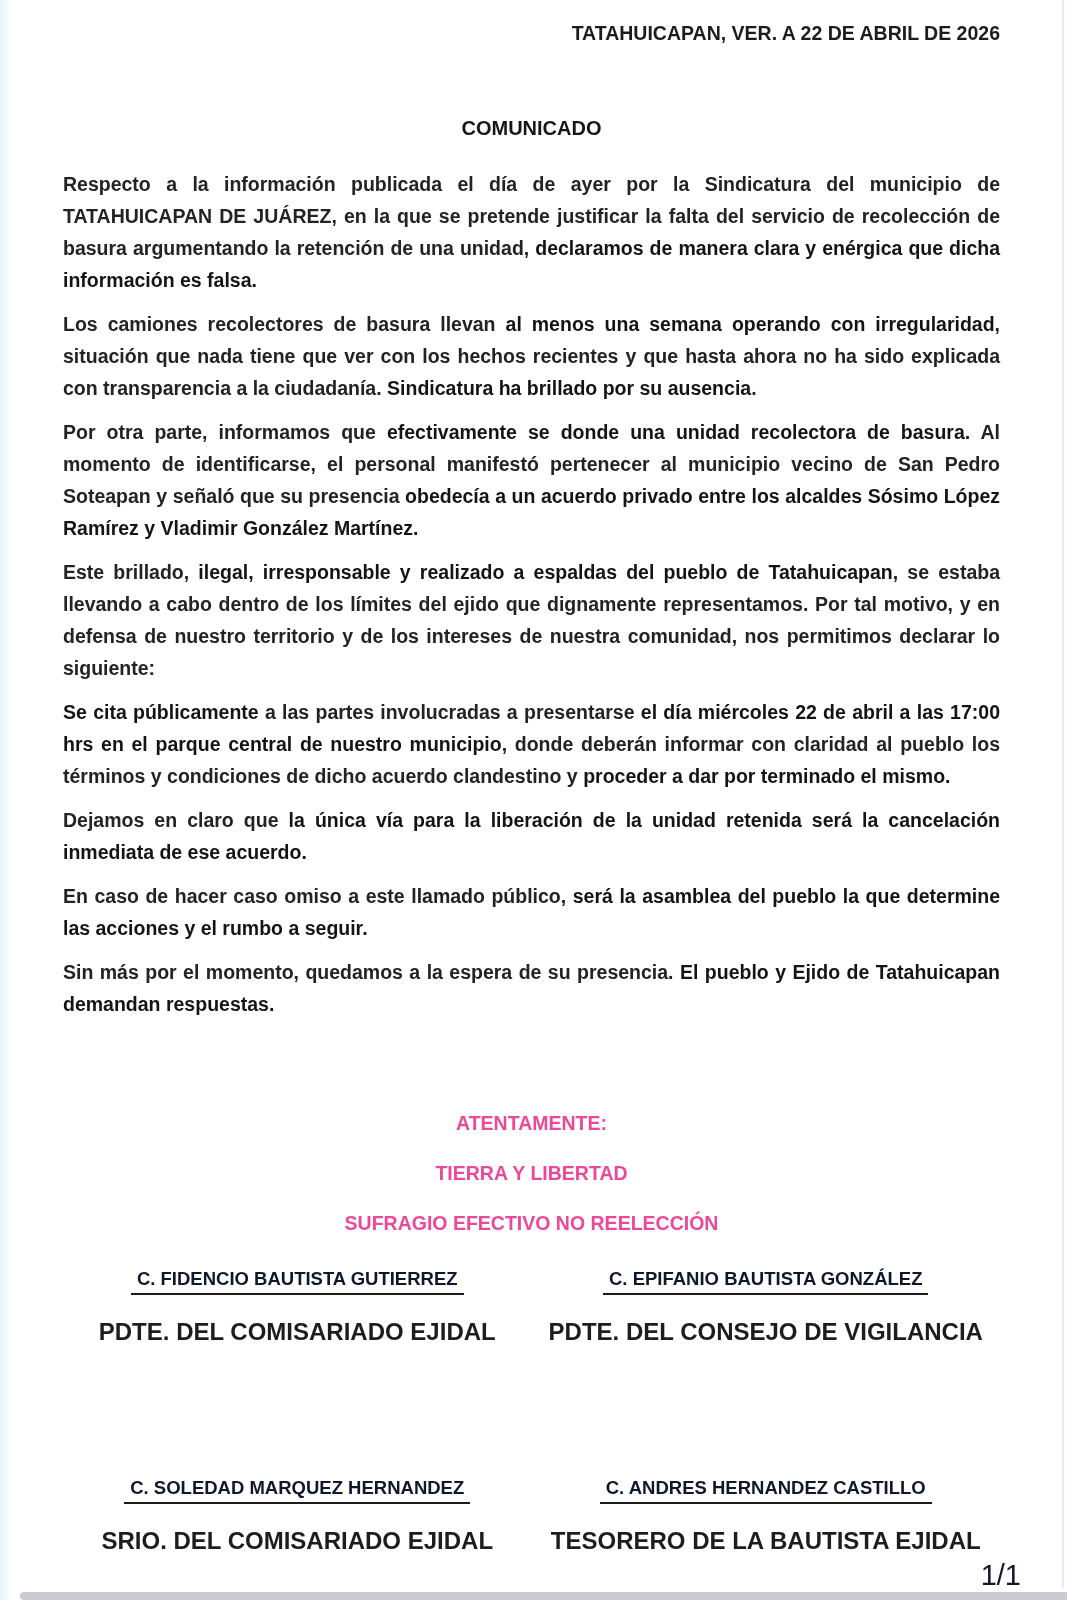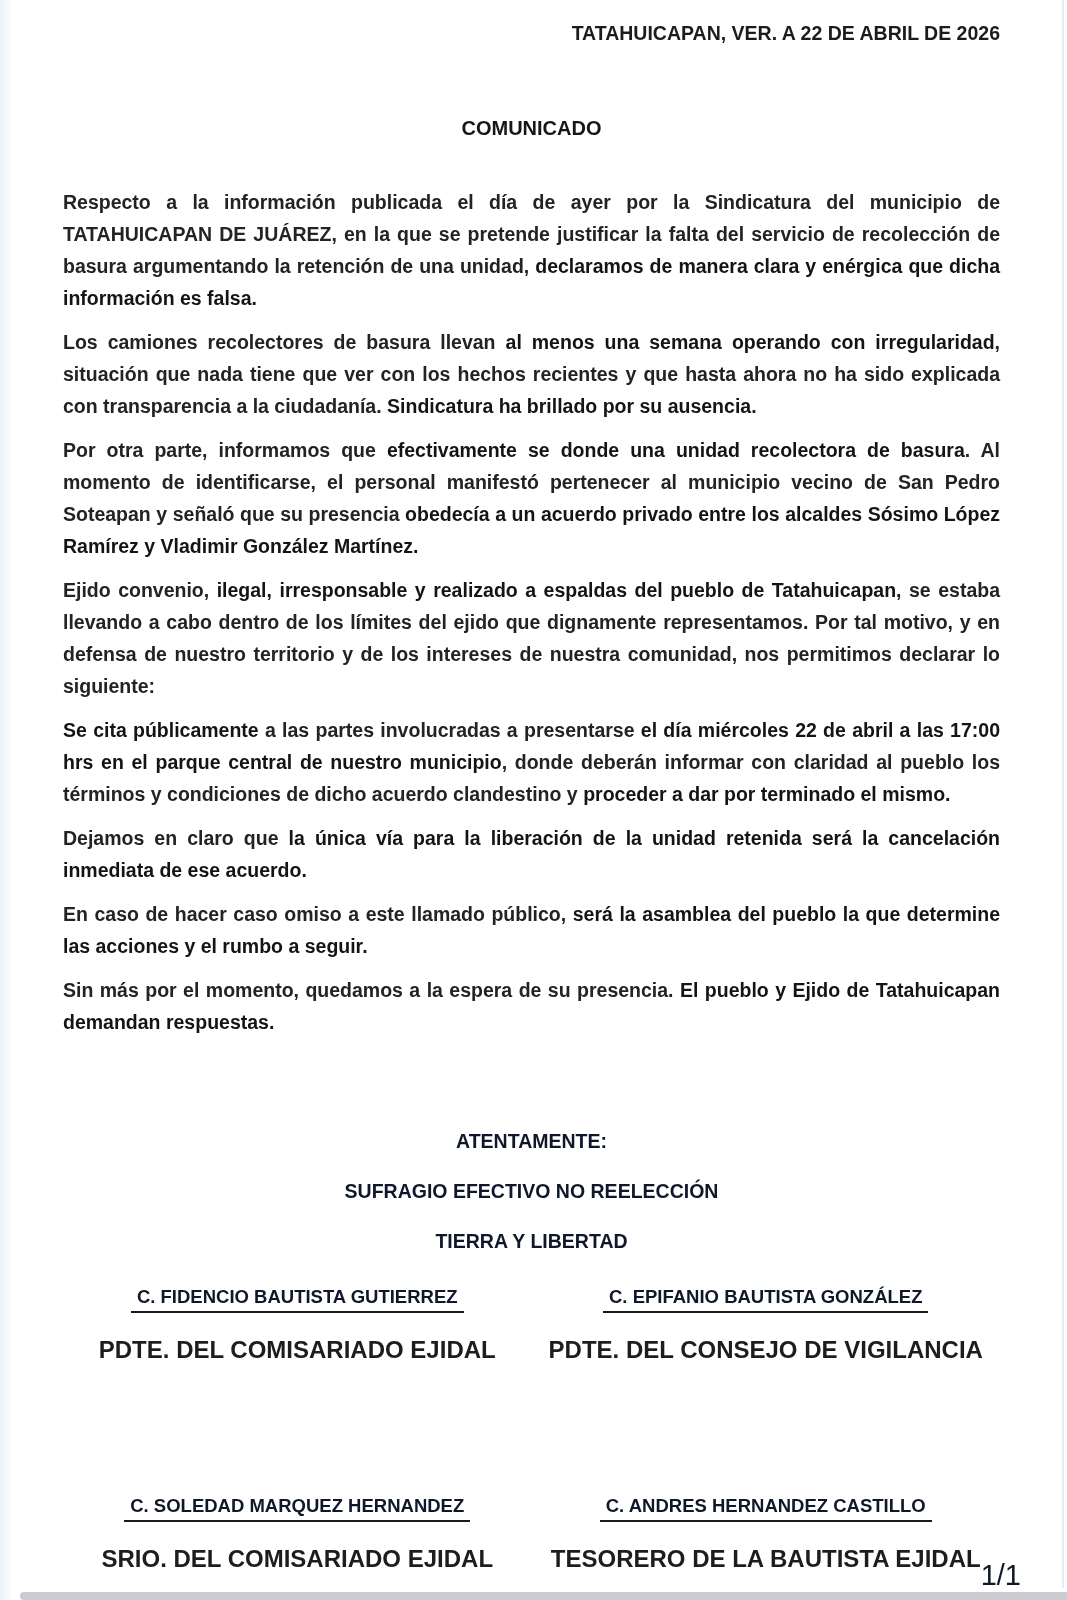--- a/index.html
+++ b/index.html
@@ -30,21 +30,21 @@
   .content { padding: 20px 67px 0 63px; }
 
   .dateline {
     text-align: right;
     font-weight: bold;
     font-size: 19.5px;
     line-height: 27px;
     color: #1c1c1e;
   }
   .doc-title {
-    margin: 68px 0 44px 0;
+    margin: 68px 0 26px 0;
     text-align: center;
     font-weight: bold;
     font-size: 20px;
     line-height: 27px;
     color: #161618;
   }
   .para {
     margin: 0 0 12px 0;
     font-size: 19.5px;
     line-height: 32px;
@@ -52,21 +52,21 @@
     color: #232325;
     font-weight: bold;
   }
   .para b { color: #141416; }
 
   .closing-head {
     text-align: center;
     font-weight: bold;
     font-size: 19.5px;
     line-height: 27px;
-    color: #0f172a;
+    color: #ec4899;
     margin: 16px 0 23px 0;
   }
   .closing-head.first { margin-top: 90px; }
 
   .sig-row { display: flex; }
   .sig-col { width: 50%; text-align: center; }
   .sig-row.row-1 { margin-top: 29px; }
   .sig-row.row-2 { margin-top: 131px; }
   .sig-name {
     font-weight: bold;
@@ -105,29 +105,29 @@
 
   <div class="content">
 
     <div class="dateline">TATAHUICAPAN, VER. A 22 DE ABRIL DE 2026</div>
 
     <div class="doc-title">COMUNICADO</div>
 
     <p class="para"><span>Respecto a la información publicada el día de ayer por la Sindicatura del municipio de TATAHUICAPAN DE JUÁREZ, en la que se pretende justificar la falta del servicio de recolección de basura argumentando la retención de una unidad, </span><b>declaramos de manera clara y enérgica que dicha información es falsa.</b></p>
     <p class="para"><span>Los camiones recolectores de basura llevan </span><b>al menos una semana operando con irregularidad</b><span>, situación que nada tiene que ver con los hechos recientes y que hasta ahora no ha sido explicada con transparencia a la ciudadanía. </span><b>Sindicatura ha brillado por su ausencia</b><span>.</span></p>
     <p class="para"><span>Por otra parte, informamos que </span><b>efectivamente se donde una unidad recolectora de basura</b><span>. Al momento de identificarse, el personal manifestó pertenecer al municipio vecino de San Pedro Soteapan y señaló que su presencia </span><b>obedecía a un acuerdo privado entre los alcaldes Sósimo López Ramírez y Vladimir González Martínez.</b></p>
-    <p class="para"><span>Ejido convenio, </span><b>ilegal, irresponsable y realizado a espaldas del pueblo de Tatahuicapan</b><span>, se estaba llevando a cabo dentro de los límites del ejido que dignamente representamos. Por tal motivo, y en defensa de nuestro territorio y de los intereses de nuestra comunidad, nos permitimos declarar lo siguiente:</span></p>
+    <p class="para"><span>Este brillado, </span><b>ilegal, irresponsable y realizado a espaldas del pueblo de Tatahuicapan</b><span>, se estaba llevando a cabo dentro de los límites del ejido que dignamente representamos. Por tal motivo, y en defensa de nuestro territorio y de los intereses de nuestra comunidad, nos permitimos declarar lo siguiente:</span></p>
     <p class="para"><b>Se cita públicamente</b><span> a las partes involucradas a presentarse </span><b>el día miércoles 22 de abril a las 17:00 hrs en el parque central de nuestro municipio</b><span>, donde deberán informar con claridad al pueblo los términos y condiciones de dicho acuerdo clandestino y </span><b>proceder a dar por terminado el mismo.</b></p>
     <p class="para"><span>Dejamos en claro que </span><b>la única vía para la liberación de la unidad retenida será la cancelación inmediata de ese acuerdo.</b></p>
     <p class="para"><span>En caso de hacer caso omiso a este llamado público, </span><b>será la asamblea del pueblo la que determine las acciones y el rumbo a seguir.</b></p>
     <p class="para"><span>Sin más por el momento, quedamos a la espera de su presencia. </span><b>El pueblo y Ejido de Tatahuicapan demandan respuestas.</b></p>
 
     <div class="closing-head first">ATENTAMENTE:</div>
+    <div class="closing-head">TIERRA Y LIBERTAD</div>
     <div class="closing-head">SUFRAGIO EFECTIVO NO REELECCIÓN</div>
-    <div class="closing-head">TIERRA Y LIBERTAD</div>
 
     <div class="sig-row row-1">
       <div class="sig-col">
         <div class="sig-name">
           <span class="u">C. FIDENCIO BAUTISTA GUTIERREZ</span>
         </div>
         <div class="sig-role">PDTE. DEL COMISARIADO EJIDAL</div>
       </div>
       <div class="sig-col">
         <div class="sig-name">

